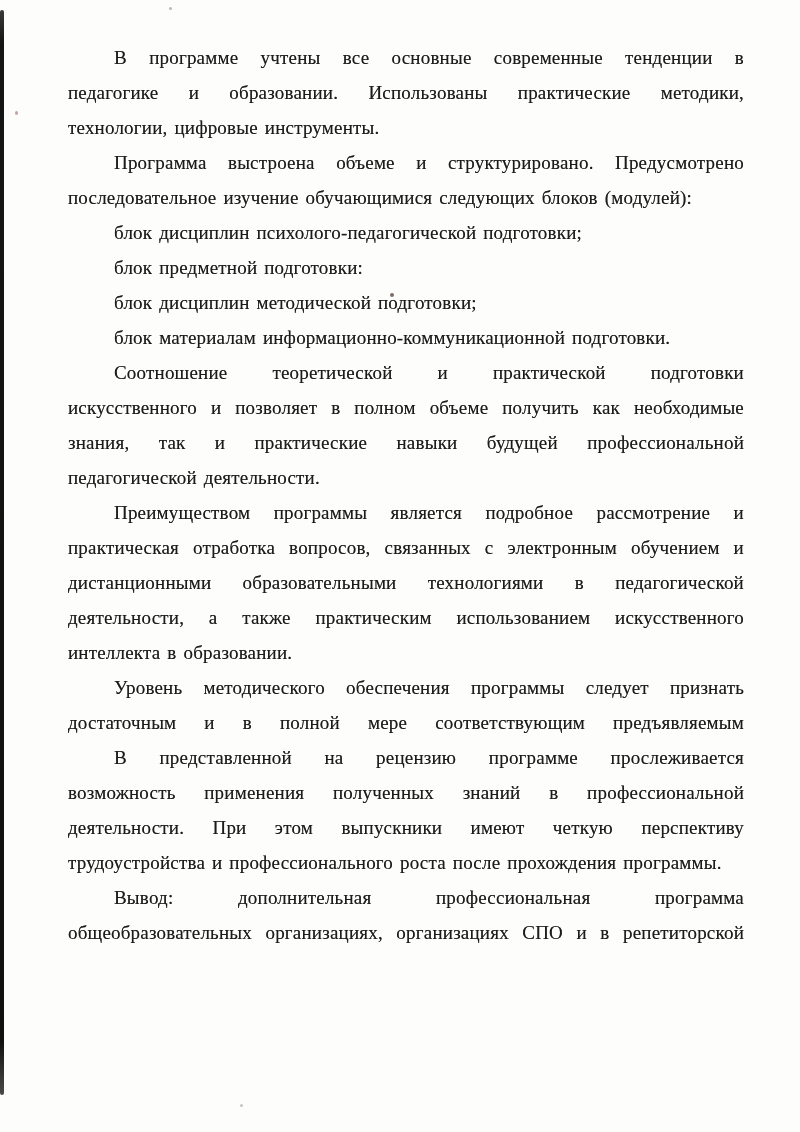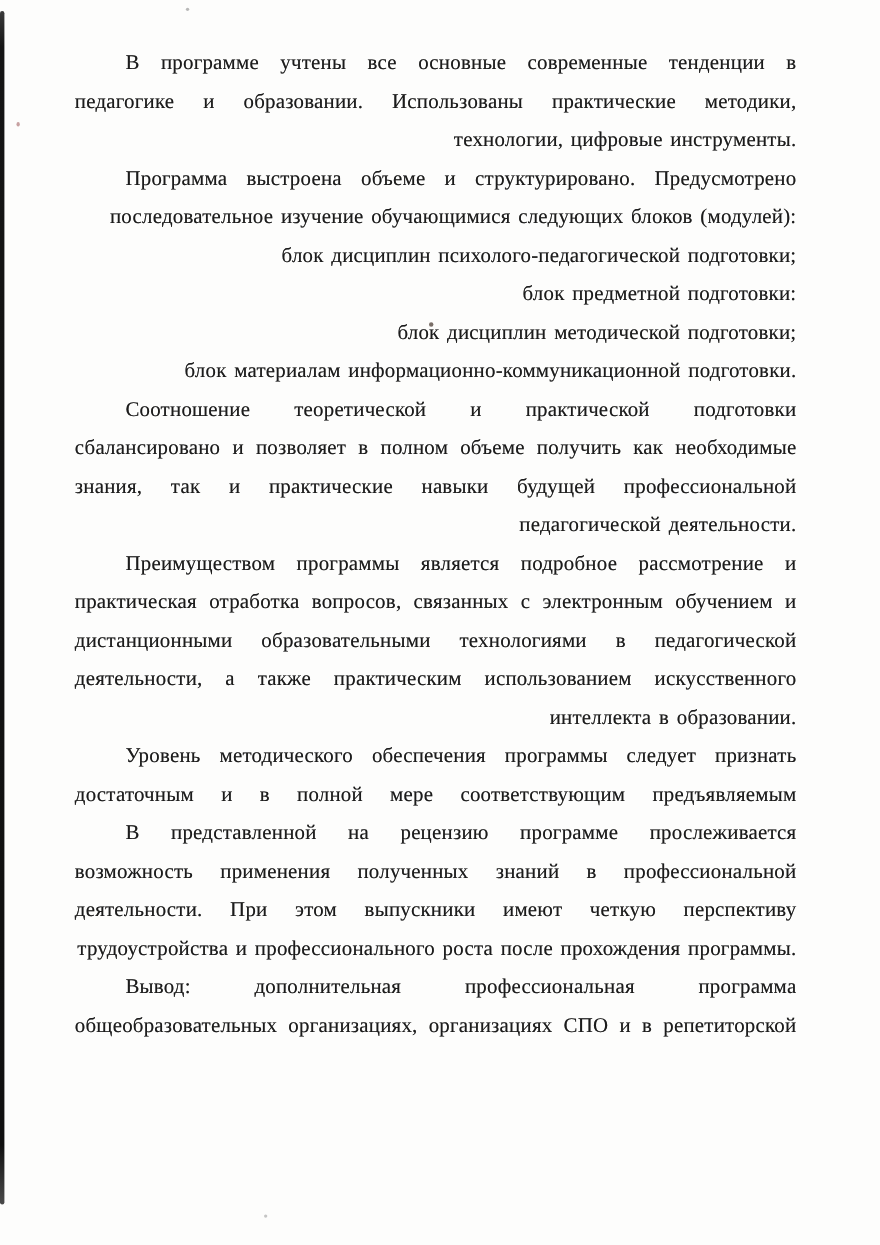--- a/index.html
+++ b/index.html
@@ -28,34 +28,34 @@
     height: 1085px;
     background: linear-gradient(to bottom, #3a3a3a 0%, #151515 3%, #101010 95%, #4a4a4a 100%);
     border-radius: 2px;
   }
   .doc-text {
     position: absolute;
     top: 40px;
     left: 0;
     width: 800px;
     box-sizing: border-box;
-    padding: 0 76px 0 68px;
+    padding: 0 56px 0 68px;
     color: #1c1c1c;
     font-size: 19px;
     letter-spacing: 0.2px;
     word-spacing: 2px;
     text-shadow: 0 0 0.4px rgba(20,20,20,0.55);
   }
   .para {
     margin: 0;
   }
   .line {
     height: 35px;
     line-height: 35px;
-    text-align: right;
+    text-align: left;
   }
   .line.jus {
     text-align: justify;
     text-align-last: justify;
   }
   .line.ind {
     padding-left: 46px;
   }
   
   .speck {
@@ -93,21 +93,21 @@
         <div class="line ind">блок предметной подготовки:</div>
       </div>
       <div class="para">
         <div class="line ind">блок дисциплин методической подготовки;</div>
       </div>
       <div class="para">
         <div class="line ind">блок материалам информационно-коммуникационной подготовки.</div>
       </div>
       <div class="para">
         <div class="line jus ind">Соотношение теоретической и практической подготовки</div>
-        <div class="line jus">сбалансировано и позволяет в полном объеме получить как необходимые</div>
+        <div class="line jus">искусственного и позволяет в полном объеме получить как необходимые</div>
         <div class="line jus">знания, так и практические навыки будущей профессиональной</div>
         <div class="line">педагогической деятельности.</div>
       </div>
       <div class="para">
         <div class="line jus ind">Преимуществом программы является подробное рассмотрение и</div>
         <div class="line jus">практическая отработка вопросов, связанных с электронным обучением и</div>
         <div class="line jus">дистанционными образовательными технологиями в педагогической</div>
         <div class="line jus">деятельности, а также практическим использованием искусственного</div>
         <div class="line">интеллекта в образовании.</div>
       </div>

